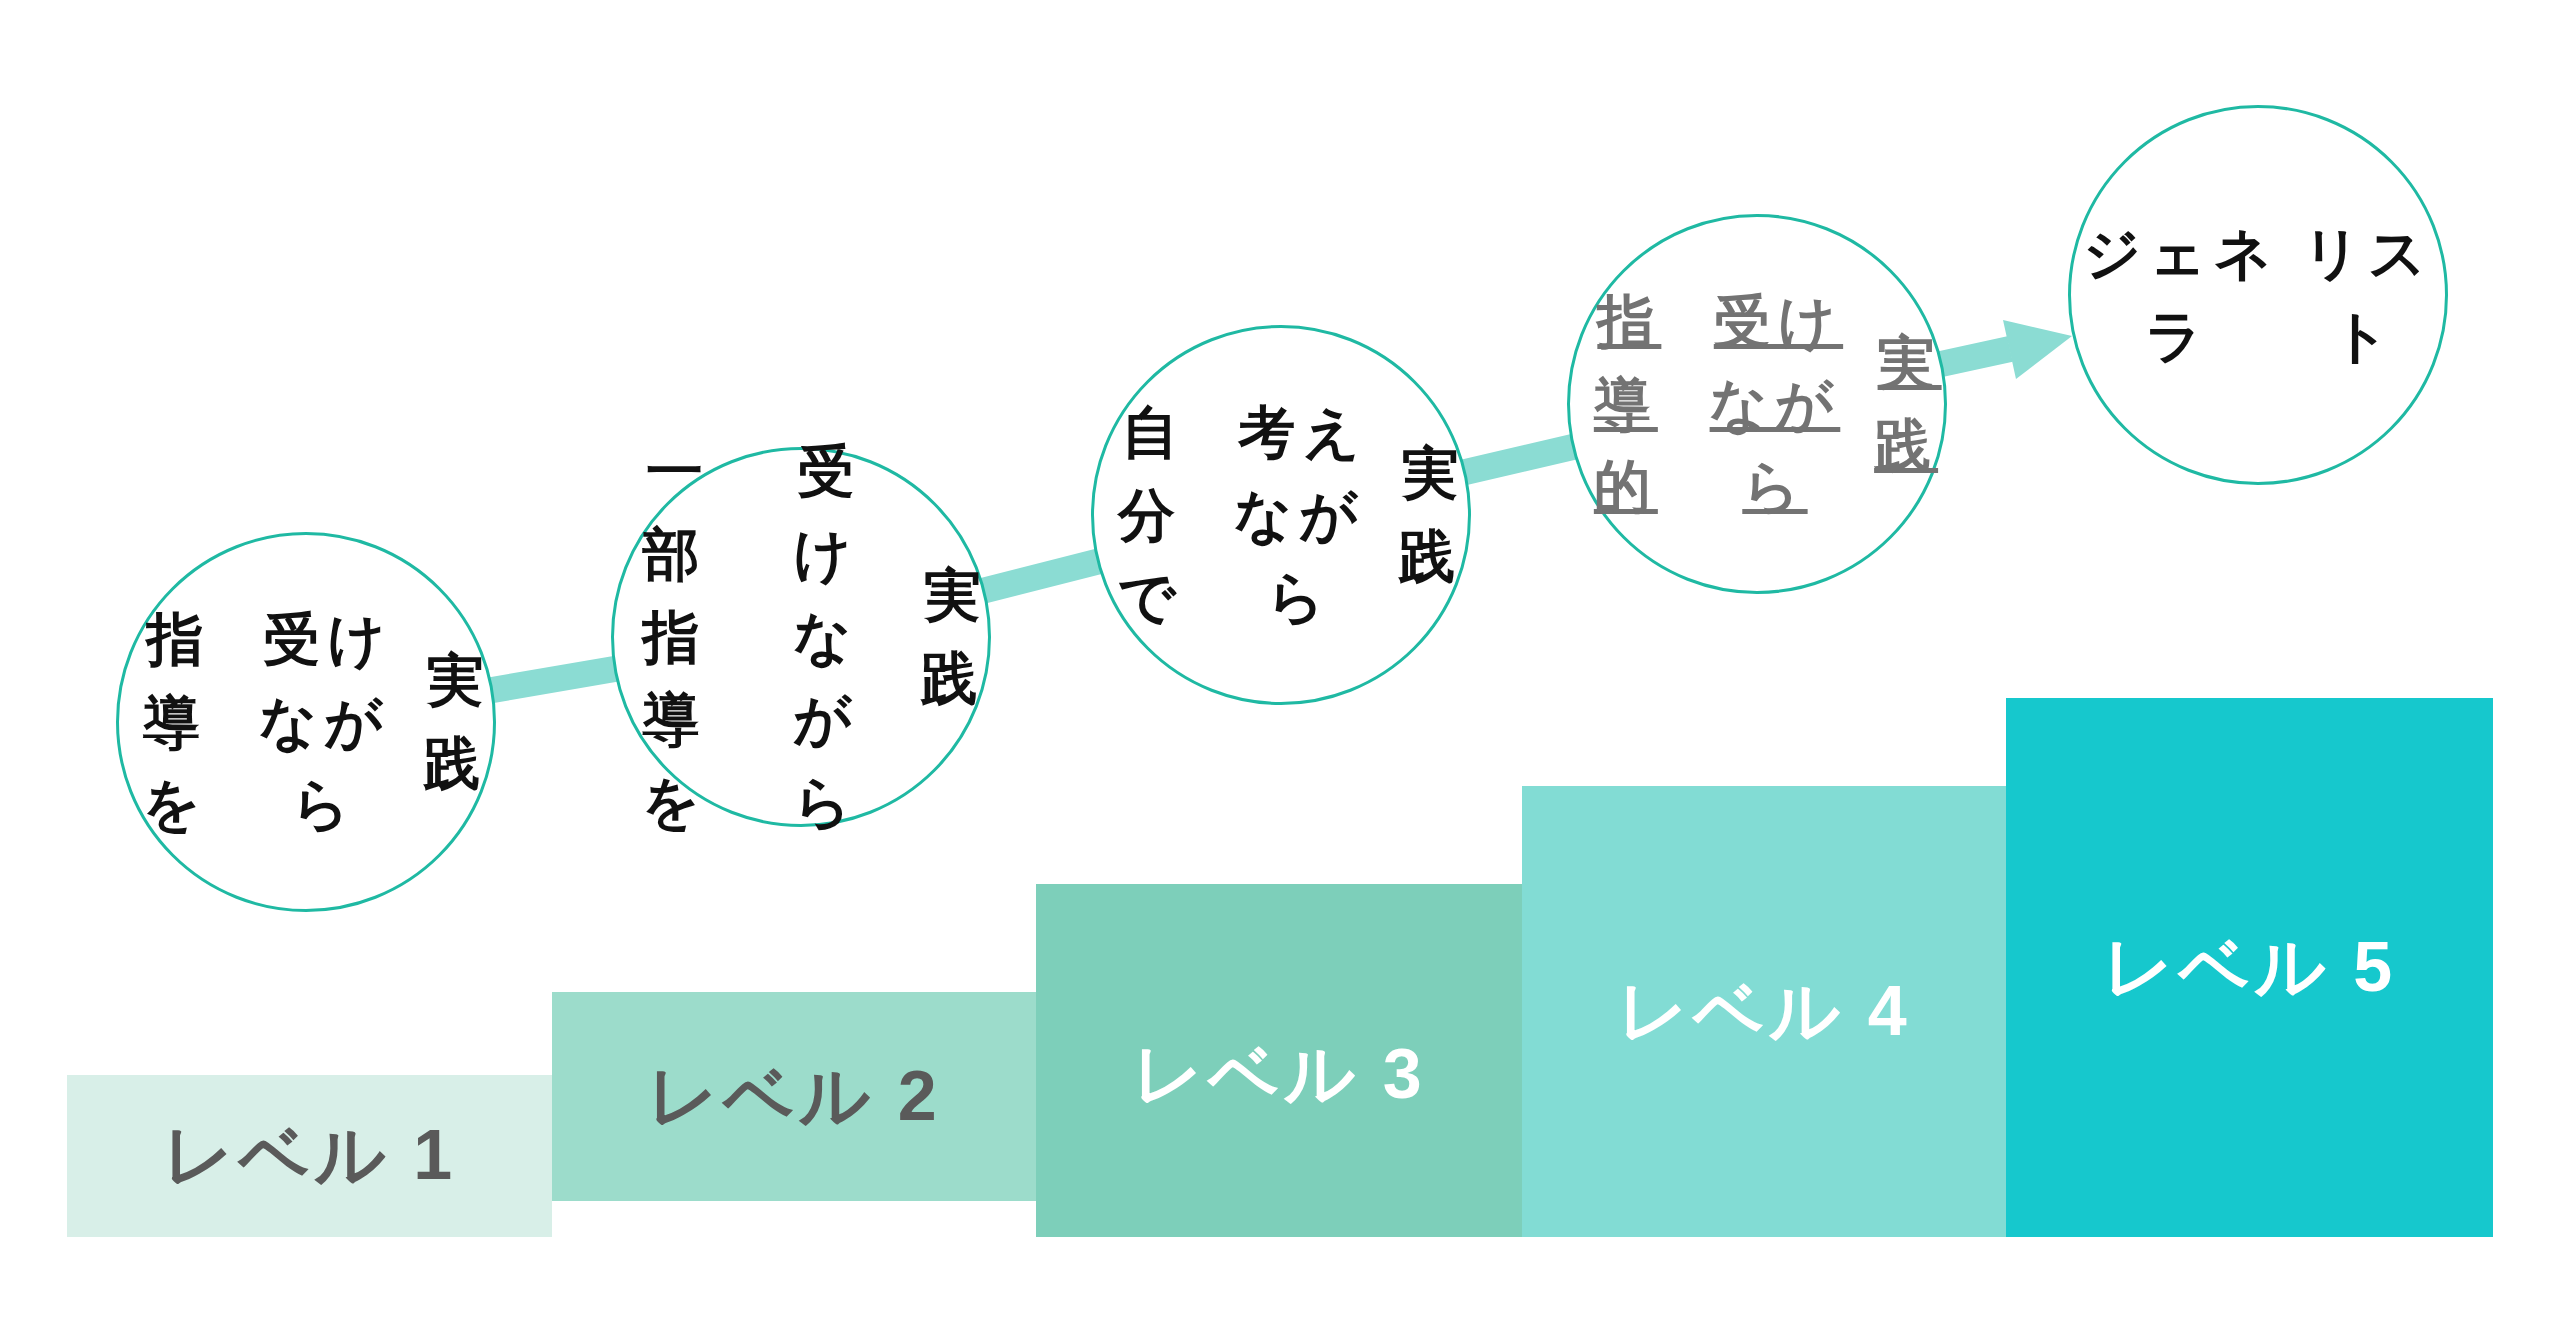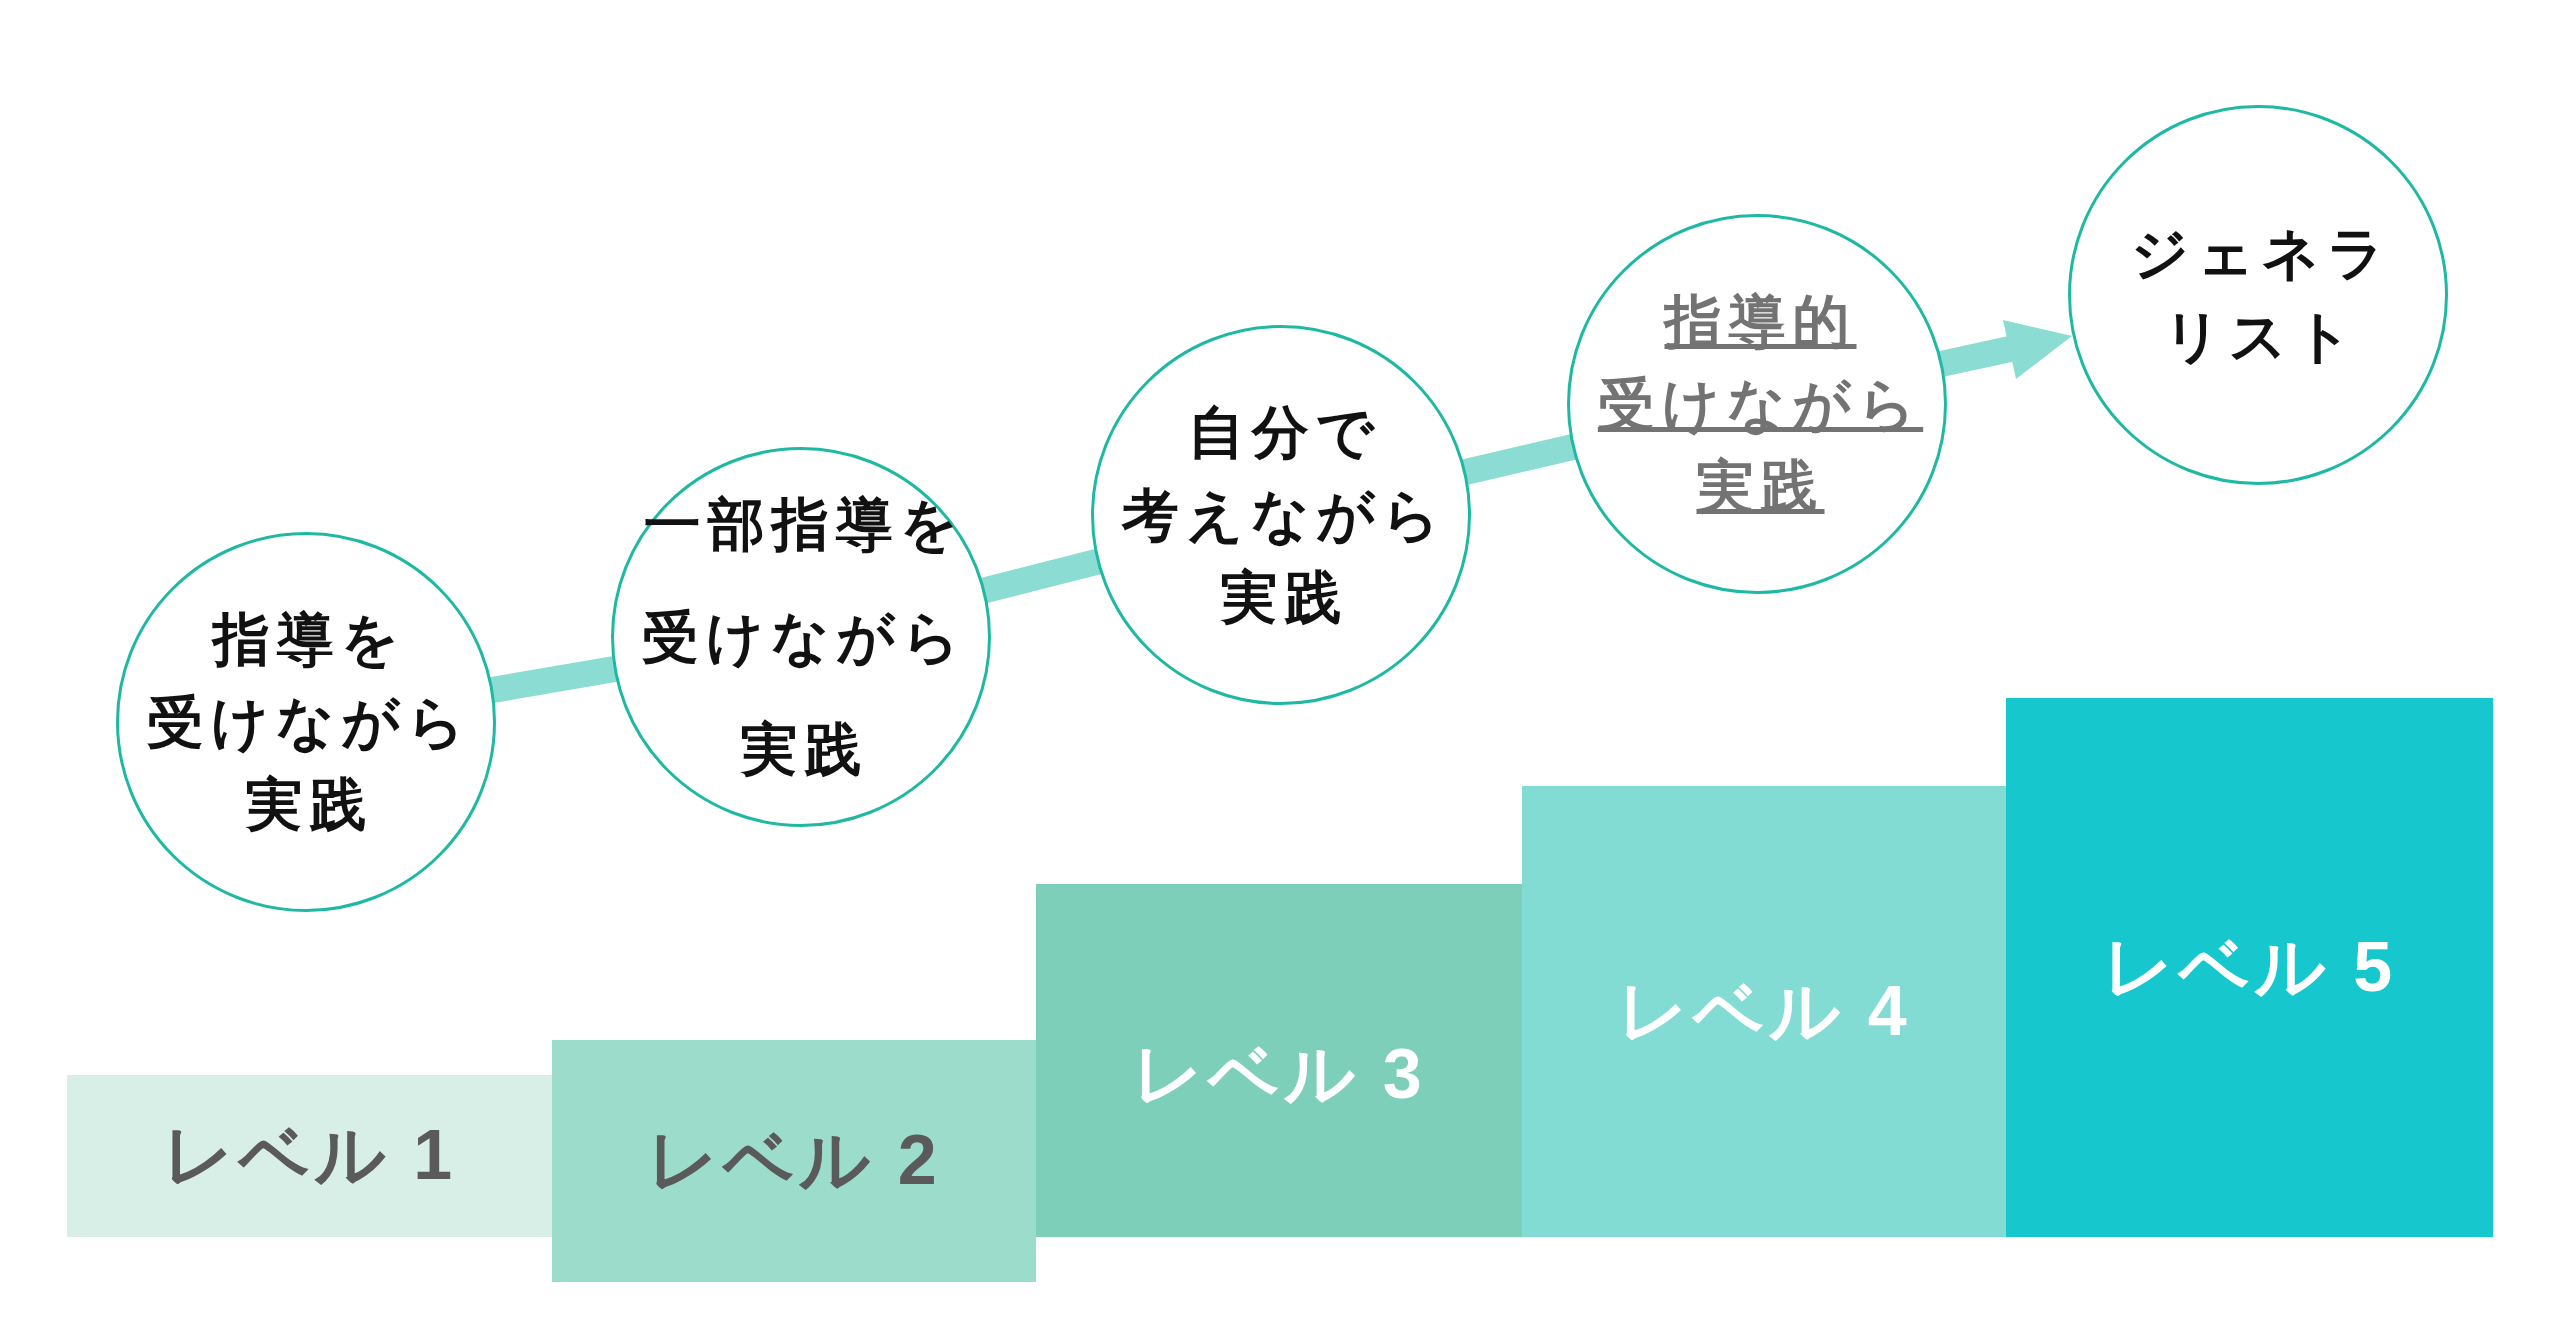--- a/index.html
+++ b/index.html
@@ -28,21 +28,22 @@
   }
   .step-circle {
     position: absolute;
     width: 374px;
     height: 374px;
     border: 3px solid #1fb9a3;
     border-radius: 50%;
     background: #ffffff;
     z-index: 2;
     display: flex;
-    flex-direction: column;
+    flex-direction: row;
+    align-items: center;
     justify-content: center;
     text-align: center;
     font-size: 57px;
     font-weight: bold;
     line-height: 1.45;
     letter-spacing: 7px;
     text-indent: 7px;
   }
   .c1 { left: 116px;  top: 532px; }
   .c2 { left: 611px;  top: 447px; }
@@ -57,21 +58,21 @@
     align-items: center;
     justify-content: center;
   }
   .bar-label {
     font-size: 70px;
     font-weight: bold;
     letter-spacing: 4px;
     white-space: pre;
   }
   .b1 { left: 67px;   top: 1075px; width: 485px; height: 162px; }
-  .b2 { left: 552px;  top: 992px;  width: 484px; height: 242px; margin-top: 48px; }
+  .b2 { left: 552px;  top: 992px;  width: 484px; height: 209px; }
   .b3 { left: 1036px; top: 884px;  width: 486px; height: 353px; }
   .b4 { left: 1522px; top: 786px;  width: 484px; height: 451px; justify-content: center; }
   .b5 { left: 2006px; top: 698px;  width: 487px; height: 539px; }
 </style>
 </head>
 <body>
 
 <div class="canvas">
 
   <svg class="arrow-svg" viewBox="0 0 2560 1335" aria-hidden="true">

